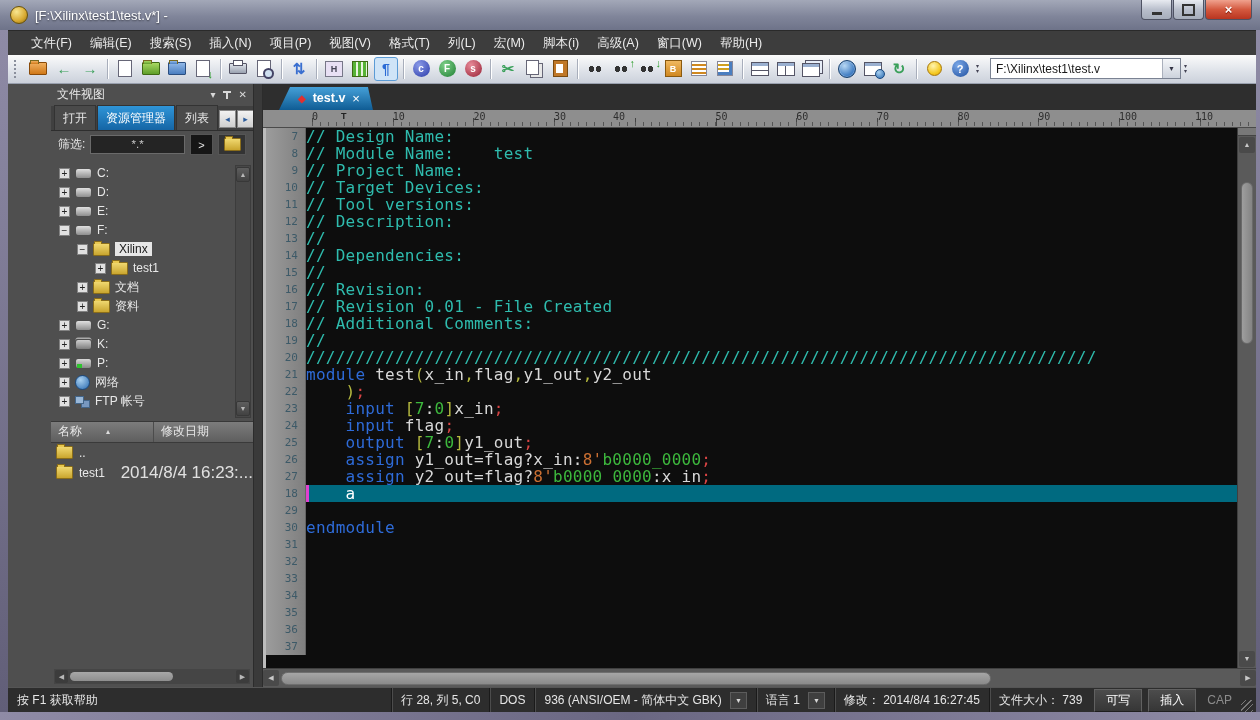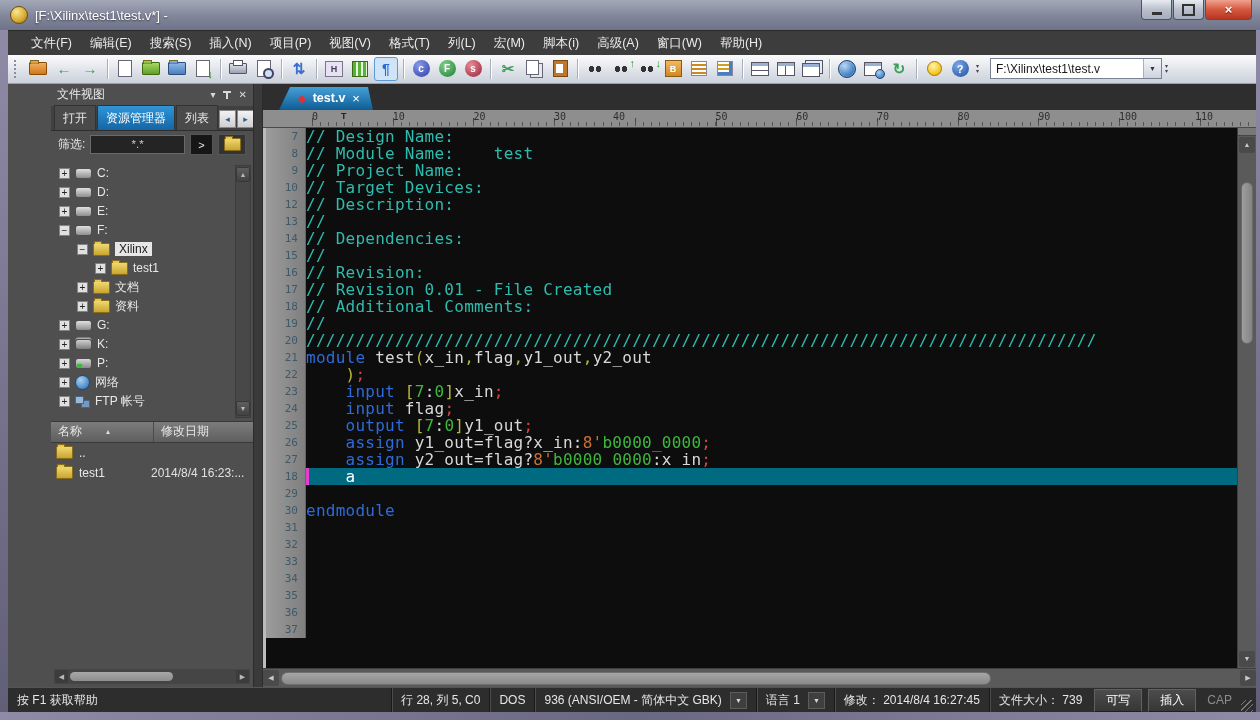--- a/index.html
+++ b/index.html
@@ -64,21 +64,21 @@
   .ic-lines.bm{background-image:repeating-linear-gradient(180deg,transparent 0 2px,#d0a020 2px 4px);box-shadow:inset -3px -3px 0 #4a7ec0;}
   .ic-win{width:16px;height:12px;background:#fff;border:1px solid #556;position:relative;}
   .ic-win::before{content:"";position:absolute;left:0;right:0;top:0;height:3px;background:#9ab0d0;}
   .ic-win.v::after{content:"";position:absolute;left:7px;top:3px;bottom:0;width:1px;background:#556;}
   .ic-win.h::after{content:"";position:absolute;left:0;right:0;top:7px;height:1px;background:#556;}
   .ic-win.c{box-shadow:3px -3px 0 -1px #e8eef8,3px -3px 0 0 #556;margin-left:-3px;margin-top:3px;}
   .ic-win.g::after{content:"";position:absolute;right:-4px;bottom:-4px;width:8px;height:8px;border-radius:50%;background:radial-gradient(circle at 35% 30%,#a8d0f0,#2a6ab0);border:1px solid #1a4a80;}
   .ic-globe{width:16px;height:16px;border-radius:50%;background:radial-gradient(circle at 35% 30%,#b8d8f4,#3a78c0 70%,#1e4e8e);border:1px solid #16406e;box-shadow:inset 0 0 0 1px rgba(255,255,255,.25);}
   .ic-bulb{width:13px;height:13px;border-radius:50%;background:radial-gradient(circle at 40% 30%,#fff4b0,#f4c820 65%,#d89a10);border:1px solid #a87808;}
   .tb-overflow{display:flex;flex-direction:column;align-items:center;line-height:5px;font-size:6px;color:#445;margin:0 3px;}
-  .tb-combo{margin-left:8px;width:172px;height:21px;background:#fff;border:1px solid #7a8292;display:flex;align-items:center;font-size:12px;color:#1a1a1a;padding-left:5px;box-sizing:border-box;}
+  .tb-combo{margin-left:8px;width:191px;height:21px;background:#fff;border:1px solid #7a8292;display:flex;align-items:center;font-size:12px;color:#1a1a1a;padding-left:5px;box-sizing:border-box;}
   .tb-combo .dd{margin-left:auto;width:17px;height:100%;background:linear-gradient(#f4f6f9,#ccd2dc);border-left:1px solid #aab0bc;display:flex;align-items:center;justify-content:center;font-size:7px;color:#334;}
   
   .main{height:604px;display:flex;min-width:0;}
   
   .sidebar{width:202px;flex:none;background:#4f4f4f;display:flex;flex-direction:column;color:#e8e8e8;font-size:12px;padding-left:43px;}
   .sb-header{height:22px;display:flex;align-items:center;padding:0 6px;gap:7px;}
   .sb-title{flex:1;}
   .sb-hicon{color:#d8d8d8;font-size:10px;cursor:default;}
   .pin{width:9px;height:10px;position:relative;}
   .pin::before{content:"";position:absolute;left:3px;top:1px;width:2px;height:8px;background:#d8d8d8;}
@@ -107,21 +107,21 @@
   .tlabel{white-space:nowrap;}
   .tlabel.sel{background:#e6e6e6;color:#1a1a1a;padding:0 4px;}
   .tree-vscroll{position:absolute;top:6px;right:2px;bottom:3px;width:14px;background:#484848;border:1px solid #3c3c3c;display:flex;flex-direction:column;justify-content:space-between;align-items:center;}
   .sar{width:12px;height:13px;background:linear-gradient(#5e5e5e,#424242);border:1px solid #383838;border-radius:2px;color:#b8b8b8;font-size:7px;display:flex;align-items:center;justify-content:center;margin:1px 0;}
   .list-head{height:20px;display:flex;align-items:center;background:linear-gradient(#7c7c7c,#5e5e5e);border-top:1px solid #383838;border-bottom:1px solid #3a3a3a;}
   .lh1{width:102px;padding-left:7px;box-sizing:border-box;display:flex;align-items:center;gap:24px;}
   .sort-arrow{font-size:8px;color:#ddd;}
   .lh2{flex:1;padding-left:7px;border-left:1px solid #4c4c4c;height:100%;display:flex;align-items:center;}
   .lrow{height:20px;display:flex;align-items:center;padding-left:5px;gap:6px;}
   .lname{width:66px;white-space:nowrap;}
-  .ldate{flex:1;font-size:12px;color:#e0e0e0;white-space:nowrap;}
+  .ldate{flex:1;font-size:17px;color:#e0e0e0;white-space:nowrap;}
   .list-empty{flex:1;}
   .list-hscroll{height:15px;margin:0 3px 3px;background:#454545;display:flex;align-items:center;}
   .lsar{width:13px;height:13px;background:#3c3c3c;color:#b8b8b8;font-size:7px;display:flex;align-items:center;justify-content:center;border-radius:2px;margin:0 1px;}
   .lhtrack{flex:1;height:11px;position:relative;}
   .lhthumb{position:absolute;left:1px;top:1px;bottom:1px;width:62%;background:linear-gradient(#a8a8a8,#8e8e8e);border-radius:5px;}
   .splitter{width:8px;flex:none;background:#3a3a3a;border-left:1px solid #2c2c2c;border-right:1px solid #2c2c2c;}
   
   .editor{flex:1;display:flex;flex-direction:column;background:#2e2e2e;min-width:0;}
   .tabbar{height:26px;flex:none;display:flex;align-items:flex-end;padding-left:16px;background:#2e2e2e;}
   .etab{height:23px;display:flex;align-items:center;gap:7px;padding:0 13px 0 19px;color:#fff;font-weight:bold;font-size:12.5px;
@@ -504,20 +504,24 @@
                   </div>
                   <div class="cl">
                     <span class="ln">9</span>
                     <span class="ct"><span class="tk-c">// Project Name: </span></span>
                   </div>
                   <div class="cl">
                     <span class="ln">10</span>
                     <span class="ct"><span class="tk-c">// Target Devices: </span></span>
                   </div>
                   <div class="cl">
+                    <span class="ln">11</span>
+                    <span class="ct"><span class="tk-c">// Tool versions: </span></span>
+                  </div>
+                  <div class="cl">
                     <span class="ln">12</span>
                     <span class="ct"><span class="tk-c">// Description: </span></span>
                   </div>
                   <div class="cl">
                     <span class="ln">13</span>
                     <span class="ct"><span class="tk-c">//</span></span>
                   </div>
                   <div class="cl">
                     <span class="ln">14</span>
                     <span class="ct"><span class="tk-c">// Dependencies: </span></span>

